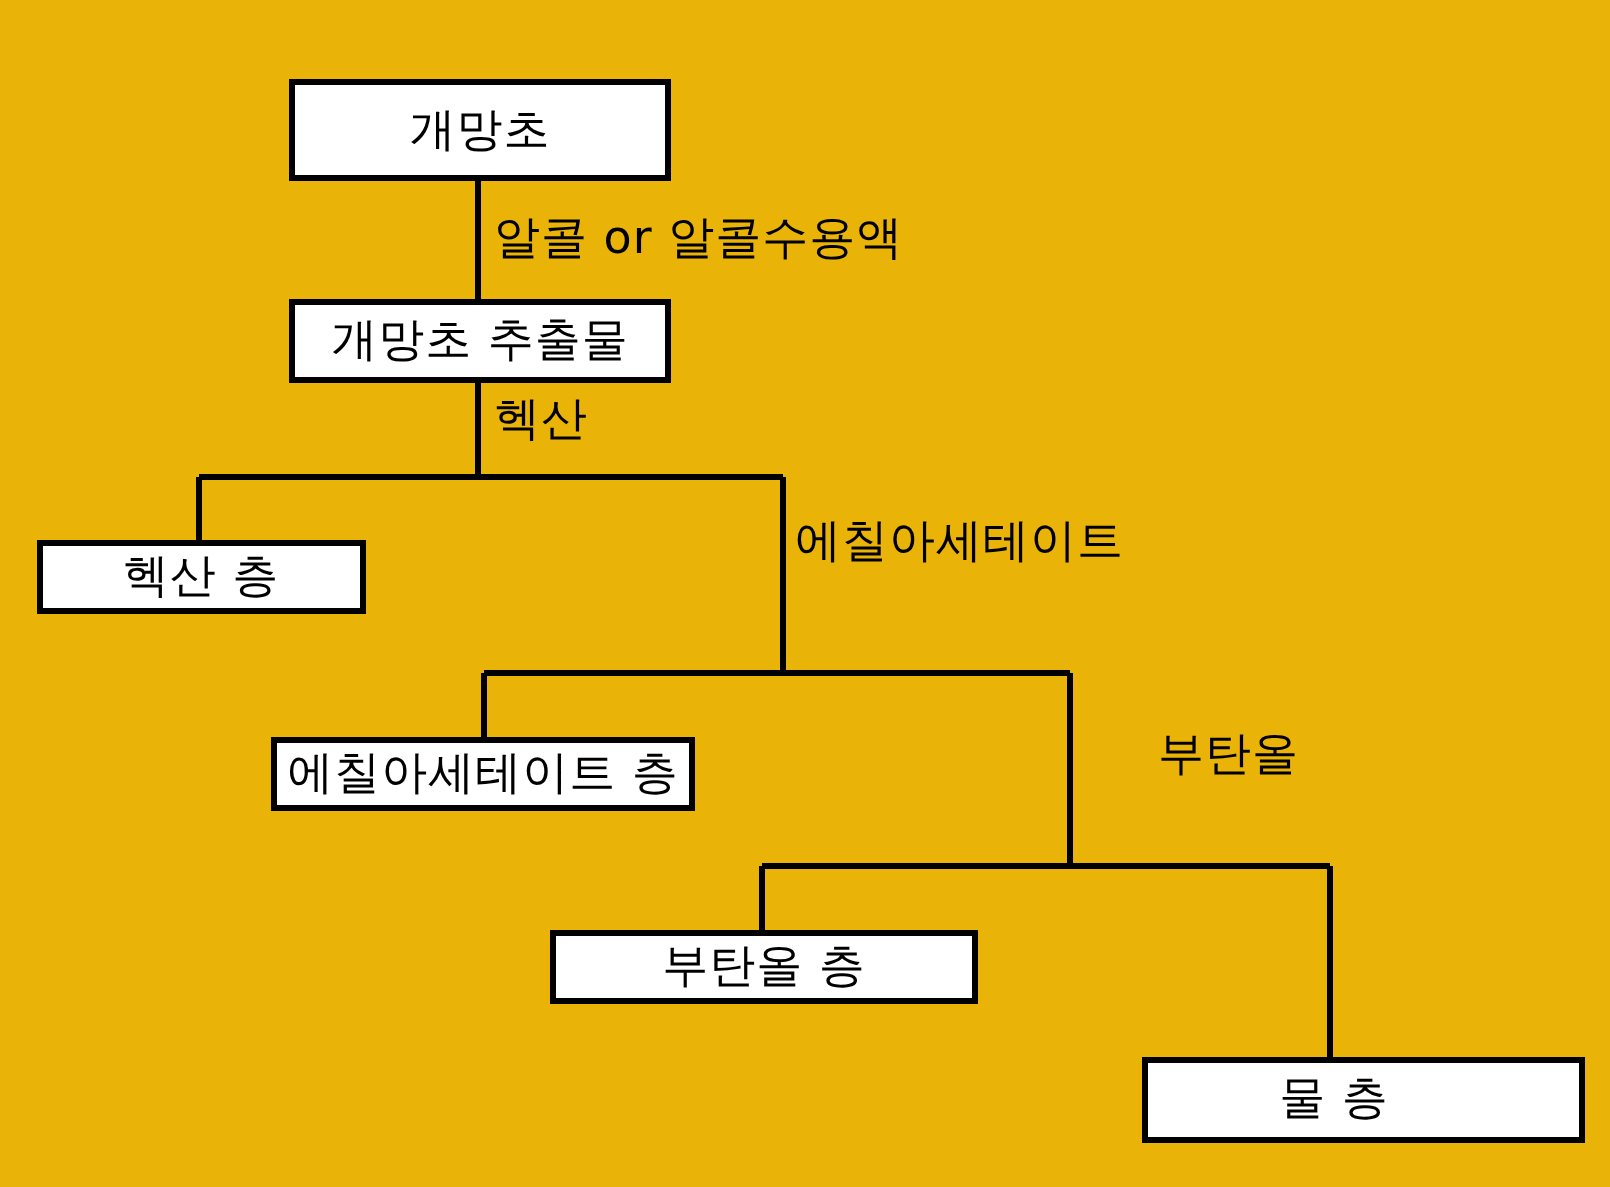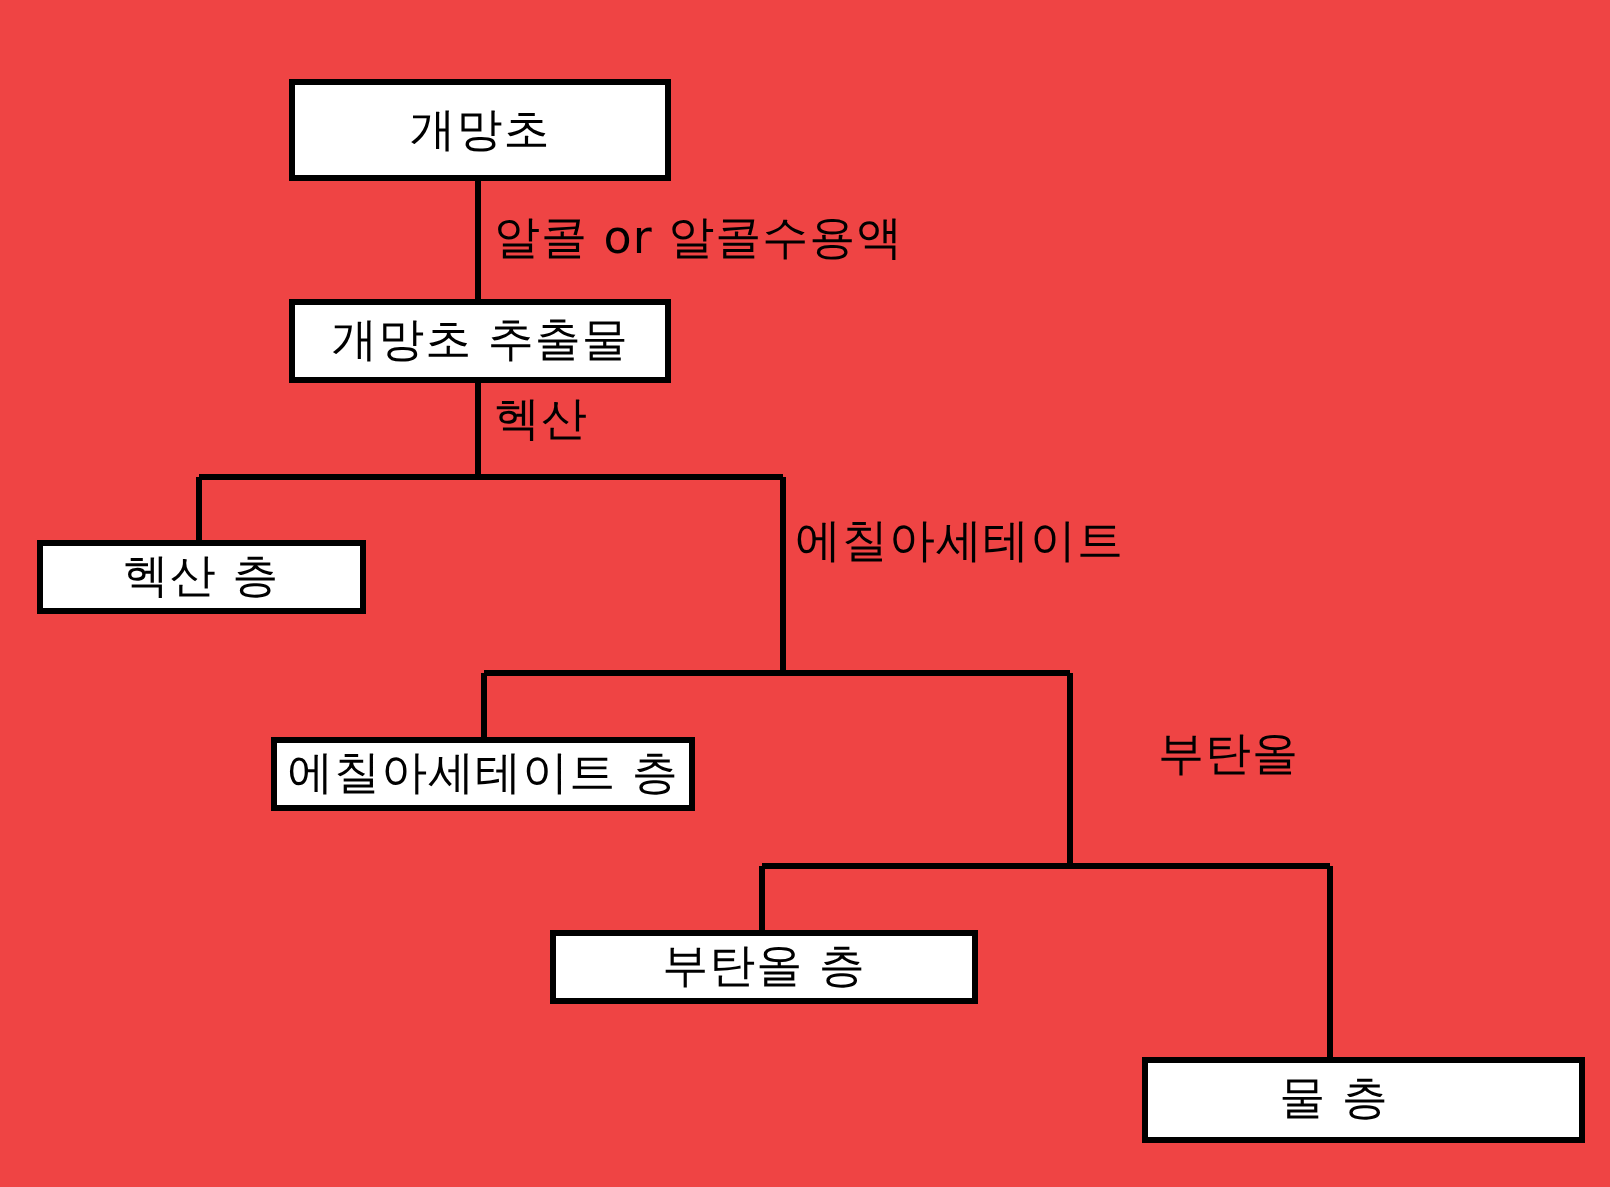--- a/index.html
+++ b/index.html
@@ -10,21 +10,21 @@
   body {
     width: 1610px;
     height: 1187px;
     font-family: "DejaVu Sans", "Liberation Sans", sans-serif;
     overflow: hidden;
   }
   #diagram-root {
     position: relative;
     width: 1610px;
     height: 1187px;
-    background: #ef4444;
+    background: #eab308;
   }
   svg.flow {
     position: absolute;
     top: 0;
     left: 0;
     width: 1610px;
     height: 1187px;
     display: block;
   }
   .node-rect {

